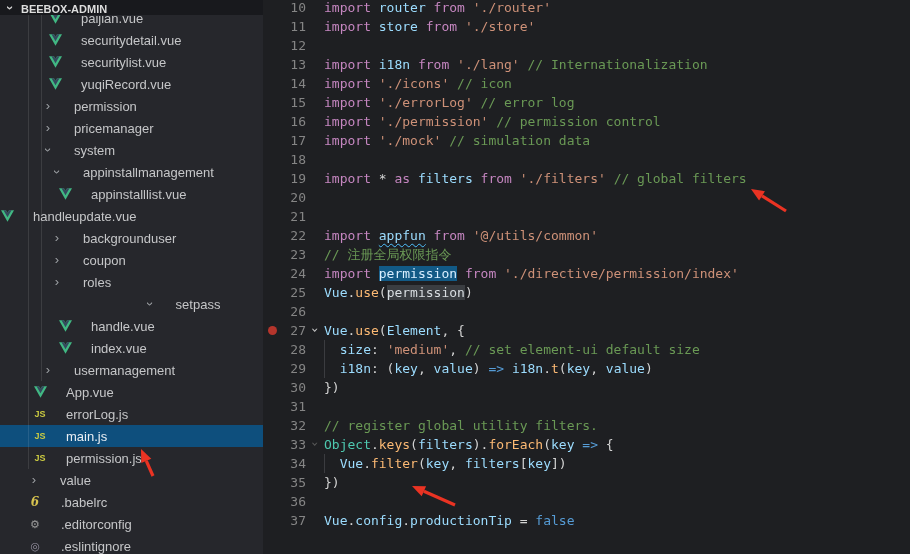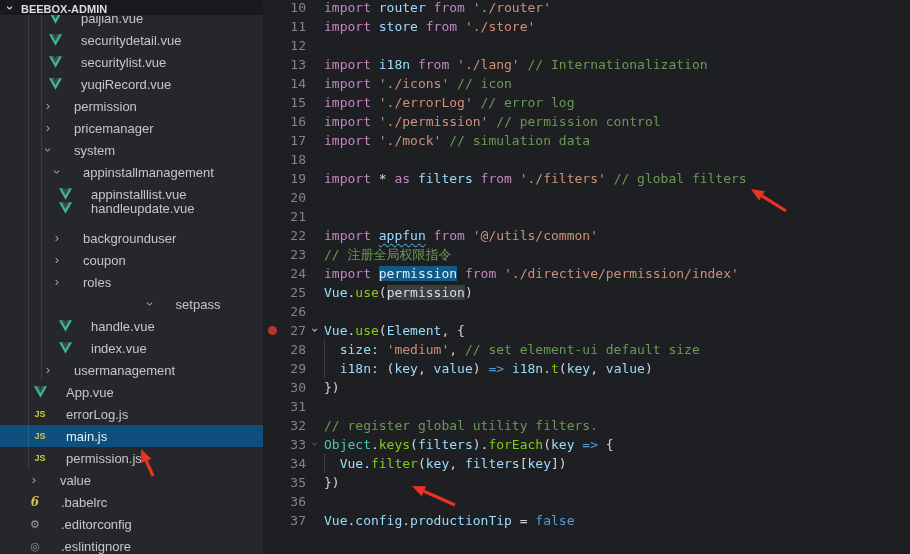--- a/index.html
+++ b/index.html
@@ -32,21 +32,21 @@
       font-family:"DejaVu Sans Mono",monospace;font-size:13px;line-height:19px;}
   .bp{width:18px;flex:0 0 18px;display:flex;justify-content:center;align-items:center;}
   .bpdot{width:9px;height:9px;border-radius:50%;background:#b5352c;}
   .num{width:25px;flex:0 0 25px;text-align:right;color:#858585;}
   .fold{width:18px;flex:0 0 18px;text-align:center;color:#c8c8c8;font-size:12px;}
   .fold .chev{color:inherit;margin:0;width:auto;}
   .fold.dim{color:#5a5a5a;}
   .code{white-space:pre;}
   .code span{white-space:pre;}
   .k{color:#c586c0}.v{color:#9cdcfe}.s{color:#ce9178}.c{color:#6a9955}
-  .f{color:#84cc16}.t{color:#4ec9b0}.o{color:#d4d4d4}.b{color:#569cd6}
+  .f{color:#fdba74}.t{color:#4ec9b0}.o{color:#d4d4d4}.b{color:#569cd6}
   .u{color:#9cdcfe;text-decoration-line:underline;text-decoration-style:wavy;
      text-decoration-color:#4fc1ff;text-decoration-thickness:1px;text-underline-offset:3px;}
   .hb{color:#d8eeff;background:#125a86;}
   .hg{color:#d9dee2;background:#3a3d41;}
   .iguide{position:absolute;left:61px;top:0;bottom:0;width:1px;background:#3b3c40;}
   
   #overlay{position:absolute;left:0;top:0;width:910px;height:554px;pointer-events:none;z-index:50;}
 </style>
 </head>
 <body>
@@ -107,21 +107,21 @@
       </div>
       <div class="trow" style="top: 176px; padding-left: 58px;">
         <span class="ficon">
           <svg width="13" height="12" viewBox="0 0 24 21">
             <path fill="#41b883" d="M14.9 0L12 5 9.1 0H0l12 21L24 0z"></path>
             <path fill="#35495e" d="M14.9 0L12 5 9.1 0H4.6L12 12.8 19.4 0z"></path>
           </svg>
         </span>
         <span>appinstalllist.vue</span>
       </div>
-      <div class="trow" style="top: 190px; padding-left: 58px; align-items: center;">
+      <div class="trow" style="top: 198px;  align-items: center;">
         <span class="ficon">
           <svg width="13" height="12" viewBox="0 0 24 21">
             <path fill="#41b883" d="M14.9 0L12 5 9.1 0H0l12 21L24 0z"></path>
             <path fill="#35495e" d="M14.9 0L12 5 9.1 0H4.6L12 12.8 19.4 0z"></path>
           </svg>
         </span>
         <span>handleupdate.vue</span>
       </div>
       <div class="trow" style="top: 220px; padding-left: 50px;">
         <span class="chev">›</span>

